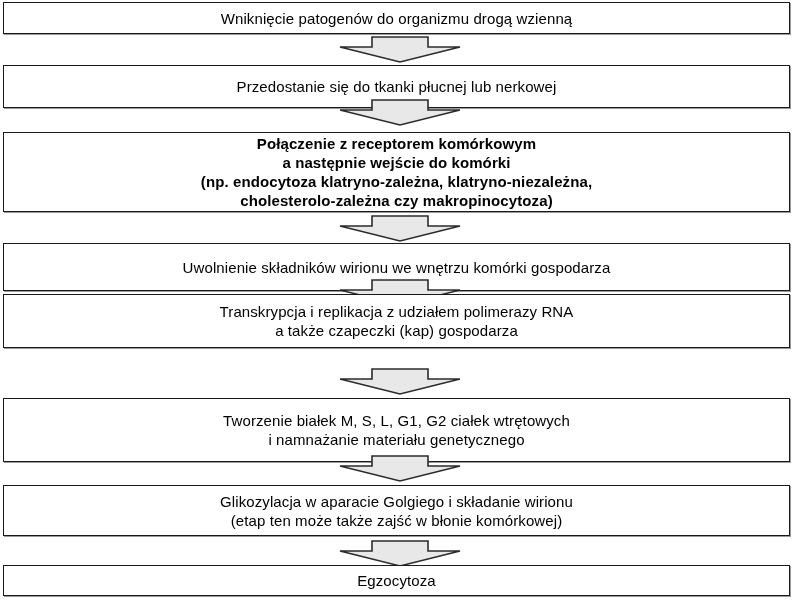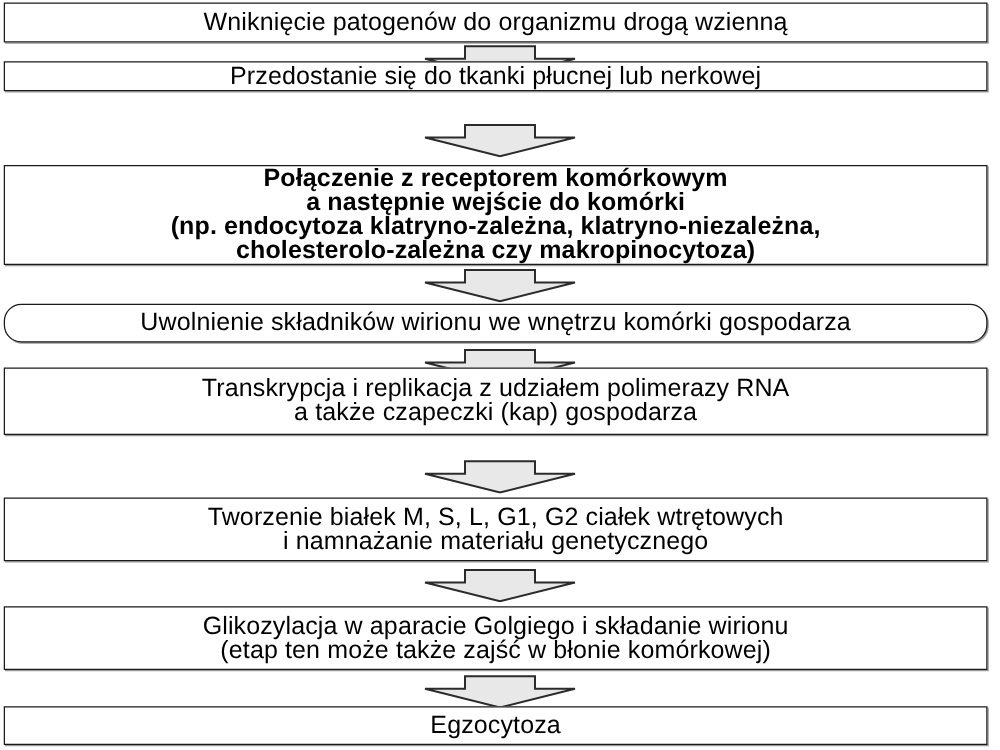--- a/index.html
+++ b/index.html
@@ -36,35 +36,35 @@
     justify-content: center;
     text-align: center;
   }
 
   .flow-box .box-text {
     display: block;
     width: 100%;
     text-align: center;
     color: #000000;
     font-family: "Liberation Sans", sans-serif;
-    font-size: 20px;
+    font-size: 15px;
     line-height: 19px;
     letter-spacing: 0.1px;
     white-space: pre-line;
     padding: 0 6px;
     box-sizing: border-box;
   }
 
   
   .box-1 { top: 2px;   height: 32px; }
-  .box-2 { top: 49px;  height: 24px; }
+  .box-2 { top: 65px;  height: 43px; }
   .box-3 { top: 132px; height: 80px; font-weight: bold; }
-  .box-4 { top: 243px; height: 31px; border-radius: 14px; }
+  .box-4 { top: 243px; height: 48px; }
   .box-5 { top: 294px; height: 54px; }
-  .box-6 { top: 398px; height: 51px; }
+  .box-6 { top: 398px; height: 64px; }
   .box-7 { top: 485px; height: 51px; }
   .box-8 { top: 565px; height: 31px; }
 
   
   .flow-arrow {
     position: absolute;
     left: 338px;
     width: 124px;
     height: 27px;
   }

